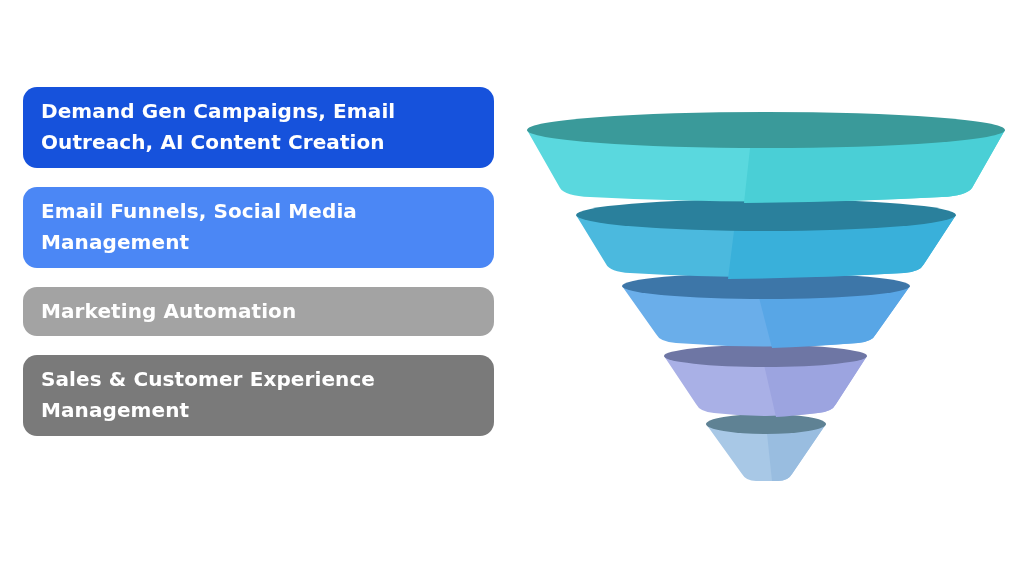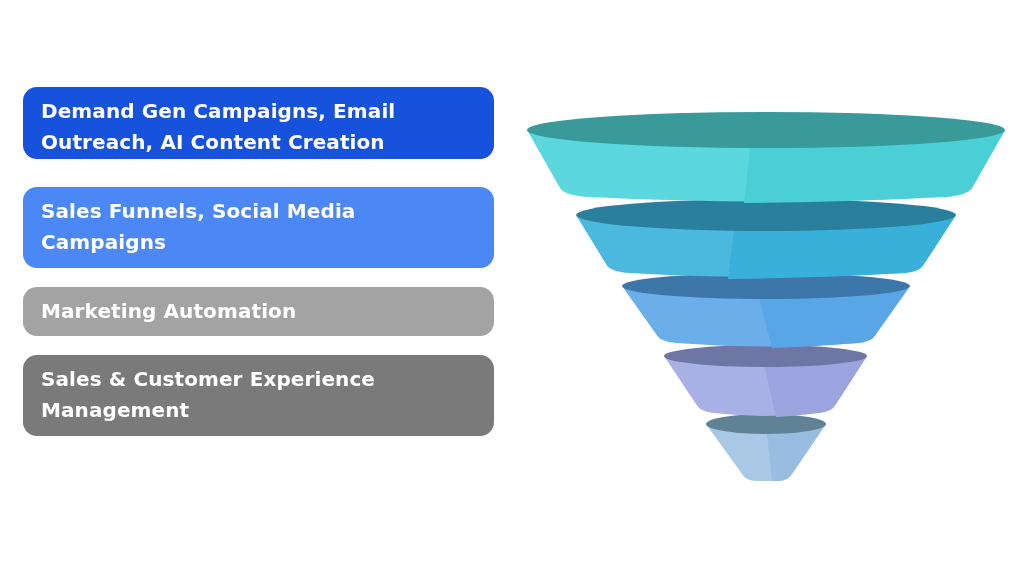--- a/index.html
+++ b/index.html
@@ -38,25 +38,25 @@
       left: 0;
       top: 0;
       width: 1024px;
       height: 576px;
     }
   </style>
 </head>
 <body>
 
 <div class="labels">
-  <div class="label-box" style="top:0; height:72px; background:#1652dc;">
+  <div class="label-box" style="top:0; height:81px; background:#1652dc;">
     <span>Demand Gen Campaigns, Email Outreach, AI Content Creation</span>
   </div>
   <div class="label-box" style="top:100px; height:81px; background:#4b87f5;">
-    <span>Sales Funnels, Social Media Campaigns</span>
+    <span>Email Funnels, Social Media Management</span>
   </div>
   <div class="label-box" style="top:200px; height:49px; background:#a3a3a3; ">
     <span>Marketing Automation</span>
   </div>
   <div class="label-box" style="top:268px; height:81px; background:#7a7a7a;">
     <span>Sales &amp; Customer Experience Management</span>
   </div>
 </div>
 
 <svg class="funnel" viewBox="0 0 1024 576" xmlns="http://www.w3.org/2000/svg">

